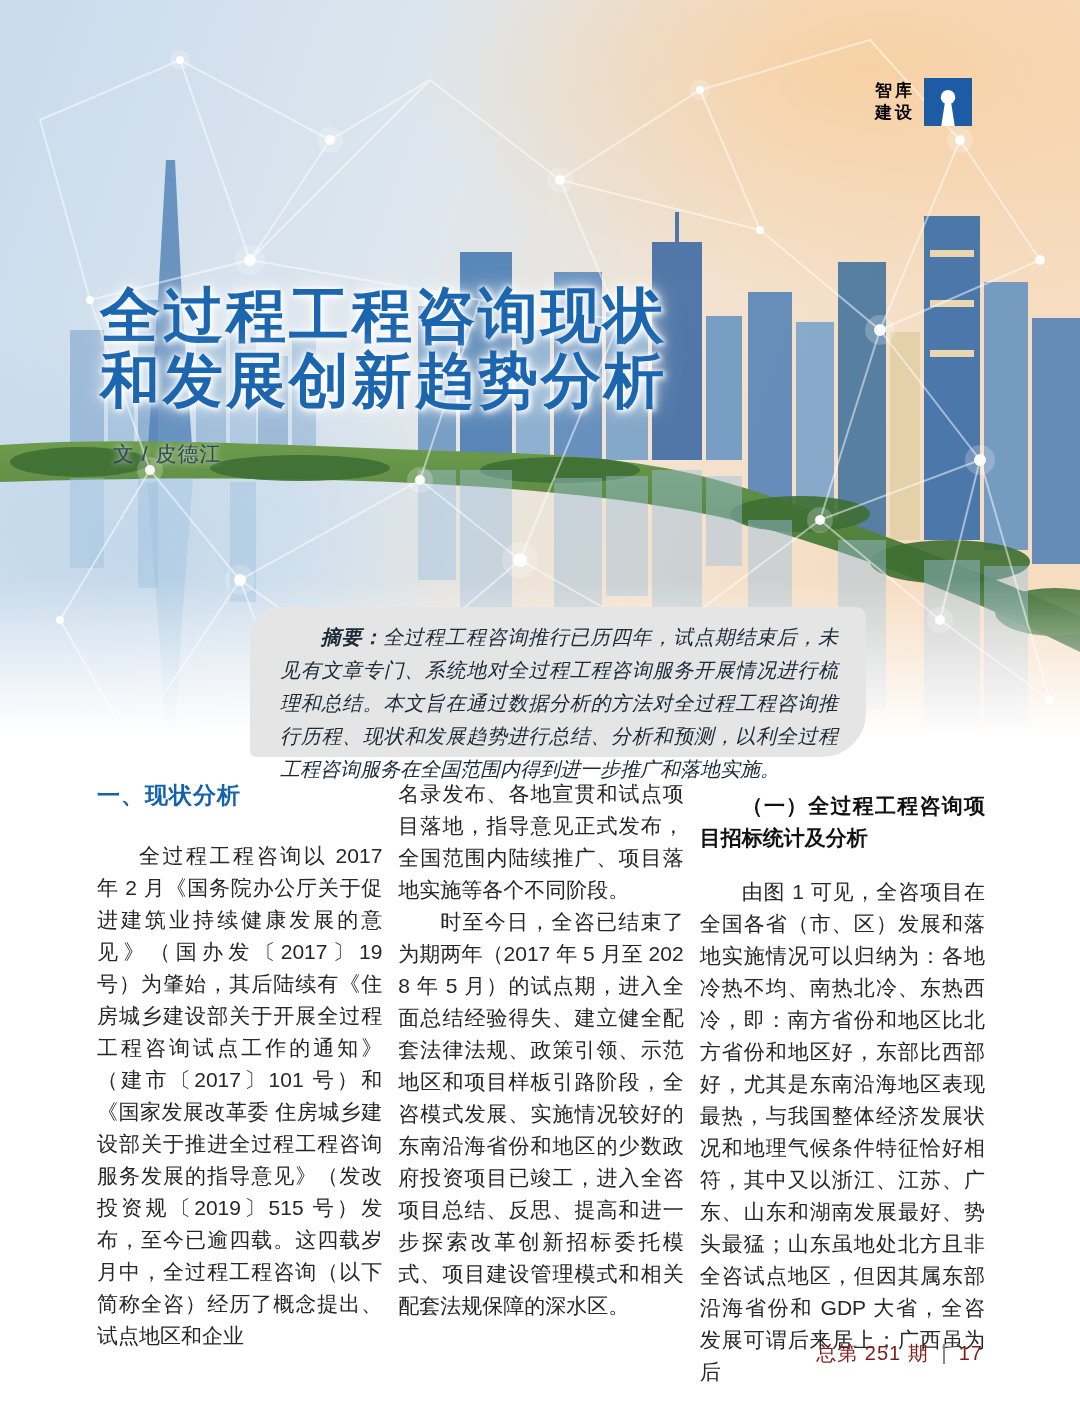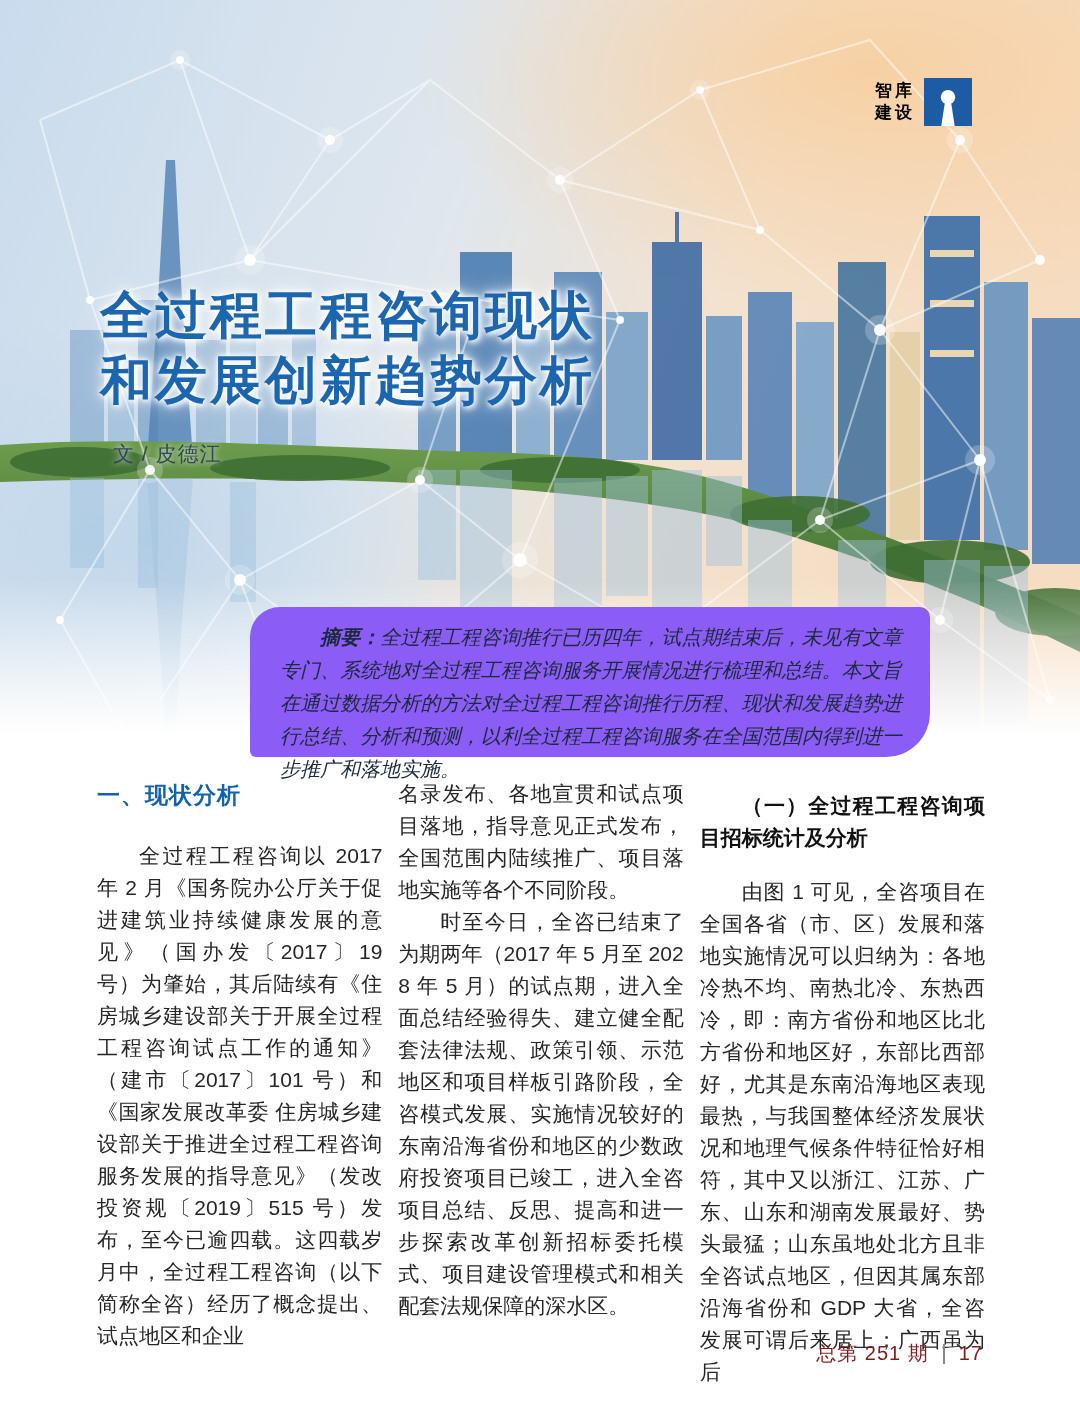--- a/index.html
+++ b/index.html
@@ -9,31 +9,31 @@
     font-family:"Liberation Sans",sans-serif;
   }
   
   .hero{position:absolute;left:0;top:0;width:1080px;height:775px;}
   .hero svg.bg{position:absolute;left:0;top:0;}
   .badge{position:absolute;top:78px;right:108px;display:flex;align-items:center;gap:9px;}
   .badge-text{font-size:17px;font-weight:bold;color:#000000;line-height:22px;letter-spacing:3px;text-align:left;}
   .badge-icon{width:48px;height:48px;display:block;}
   .title-block{position:absolute;left:100px;top:283px;}
   .title-line{
-    font-size:52px;line-height:65px;font-weight:bold;color:#1c66b0;letter-spacing:3px;
+    font-size:60px;line-height:65px;font-weight:bold;color:#1c66b0;letter-spacing:3px;
     text-shadow:0 0 5px rgba(255,255,255,.95),0 0 12px rgba(255,255,255,.9),
                 0 0 22px rgba(255,255,255,.8),2px 2px 6px rgba(255,255,255,.9);
     white-space:nowrap;
   }
   .author{position:absolute;left:113px;top:440px;font-size:21px;color:#31455c;
     text-shadow:0 0 6px rgba(255,255,255,.9);letter-spacing:1px;}
   
   .abstract{
-    position:absolute;left:250px;top:607px;width:680px;height:150px;box-sizing:border-box;
-    background:#8b5cf6;border-radius:30px 10px 44px 6px;
+    position:absolute;left:250px;top:607px;width:616px;height:150px;box-sizing:border-box;
+    background:#e5e5e5;border-radius:30px 10px 44px 6px;
     padding:14px 28px 4px 30px;
     font-family:"DejaVu Serif",serif;font-style:italic;
     font-size:20px;line-height:33px;color:#1b2a3a;
     text-align:justify;word-break:break-all;
   }
   .abstract .indent{display:inline-block;width:2em;}
   .abstract b{font-weight:bold;}
   
   .columns{
     position:absolute;left:97px;top:778px;width:888px;

